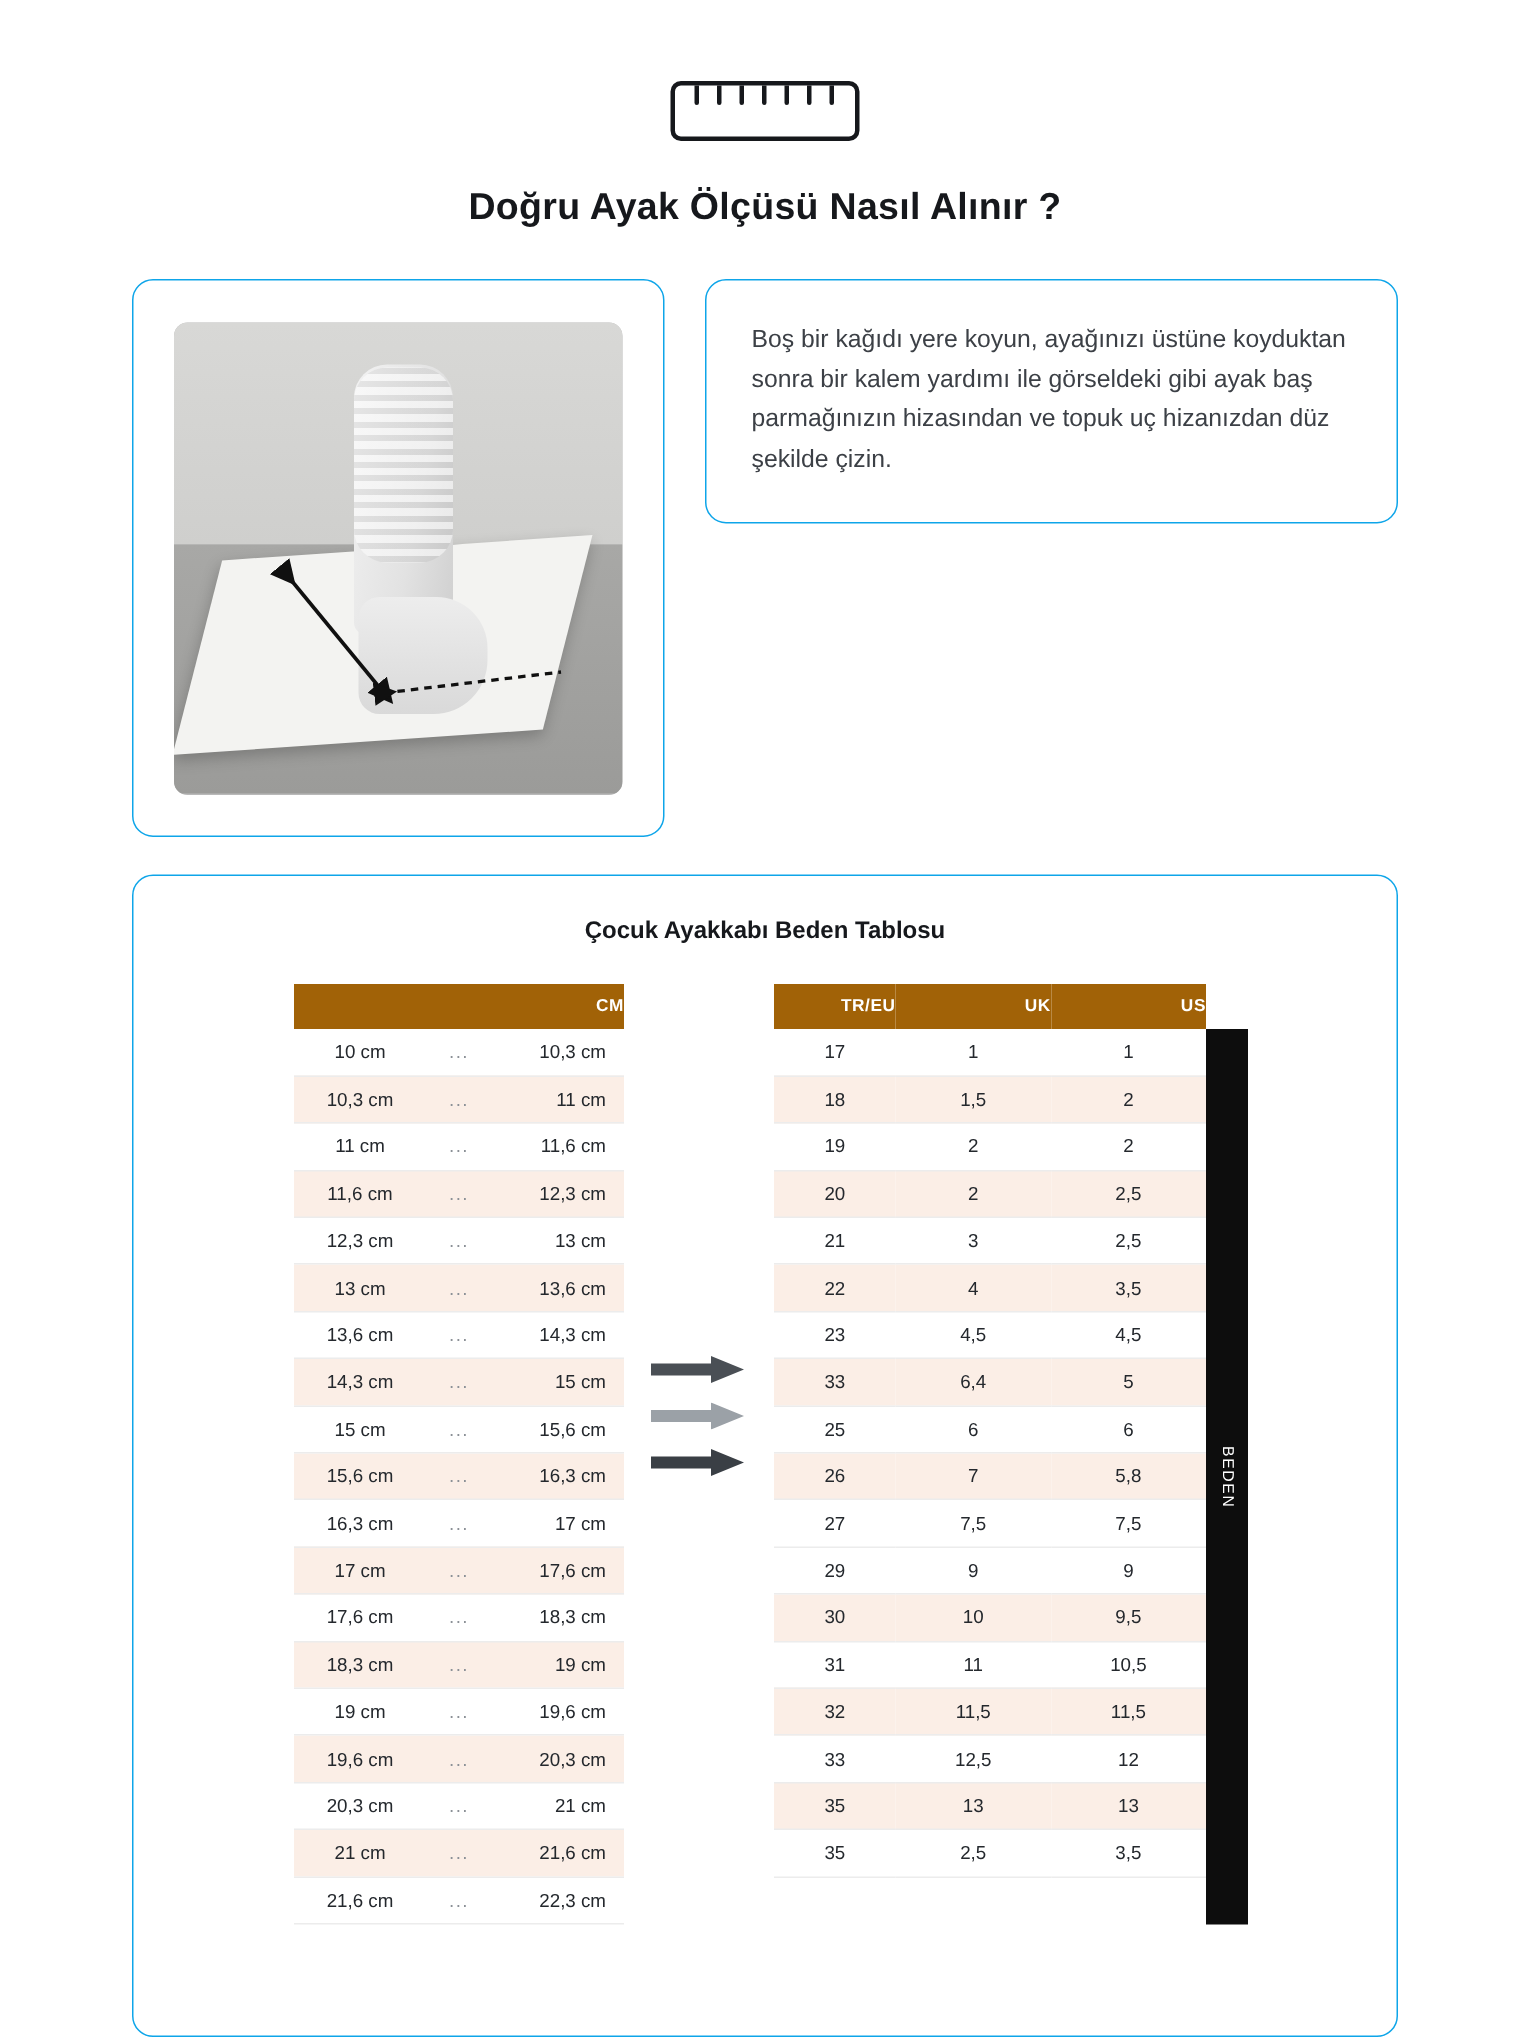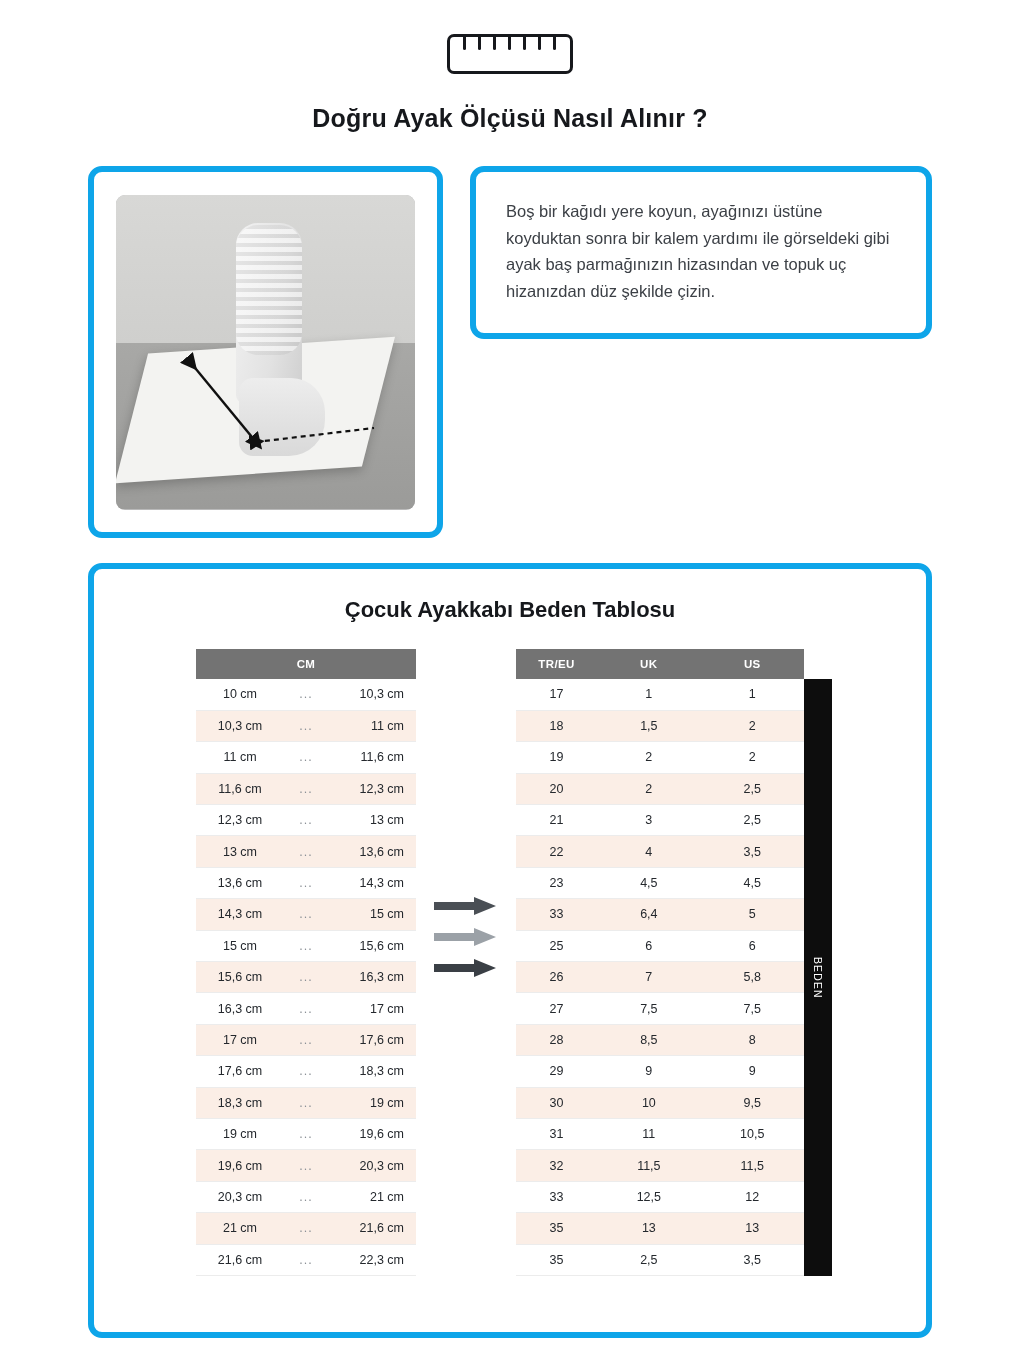--- a/index.html
+++ b/index.html
@@ -13,21 +13,21 @@
     height: 1360px;
     font-family: "Liberation Sans", sans-serif;
     color: #1f2328;
     position: relative;
     overflow: hidden;
   }
 
   .page {
     width: 1020px;
     height: 1352px;
-    padding: 16px 88px 0 88px;
+    padding: 36px 88px 0 88px;
   }
 
   
   .ruler-wrap {
     display: flex;
     justify-content: center;
     margin-top: 18px;
   }
   .ruler {
     width: 126px;
@@ -58,21 +58,21 @@
 
   
   .top-row {
     display: flex;
     gap: 27px;
     margin-top: 33px;
     align-items: flex-start;
   }
   .card {
     background: #ffffff;
-    border: 6px solid #0ea5e9;
+    border: 1px solid #0ea5e9;
     border-radius: 14px;
   }
   .photo-card {
     width: 355px;
     height: 372px;
     display: flex;
     align-items: center;
     justify-content: center;
     flex: 0 0 355px;
   }
@@ -138,46 +138,46 @@
   .text-card.second { padding-top: 40px; padding-bottom: 42px; }
 
   
   .table-card {
     margin-top: 25px;
     padding: 28px 0 34px 0;
     height: 775px;
   }
   .table-title {
     text-align: center;
-    font-size: 22px;
+    font-size: 16px;
     font-weight: bold;
     color: #16181c;
     margin-bottom: 26px;
   }
 
   .tables-area {
     display: flex;
     justify-content: center;
     align-items: flex-start;
     gap: 0;
     padding-left: 8px;
   }
 
   table { border-collapse: collapse; }
   .cm-table { width: 220px; }
   .size-table { width: 288px; }
 
   th.blackhead {
-    background: #737373;
+    background: #a16207;
     color: #ffffff;
     font-size: 11.5px;
     font-weight: bold;
     letter-spacing: .4px;
     padding: 9px 0 9px 0;
-    text-align: center;
+    text-align: right;
   }
   td {
     font-size: 12.5px;
     color: #24282d;
     height: 31.4px;
     padding: 0 12px;
     border-bottom: 1px solid #ececec;
     text-align: center;
     white-space: nowrap;
   }
@@ -443,25 +443,20 @@
             <tr class="alt">
               <td>26</td>
               <td>7</td>
               <td>5,8</td>
             </tr>
             <tr>
               <td>27</td>
               <td>7,5</td>
               <td>7,5</td>
             </tr>
-            <tr class="alt">
-              <td>28</td>
-              <td>8,5</td>
-              <td>8</td>
-            </tr>
             <tr>
               <td>29</td>
               <td>9</td>
               <td>9</td>
             </tr>
             <tr class="alt">
               <td>30</td>
               <td>10</td>
               <td>9,5</td>
             </tr>

